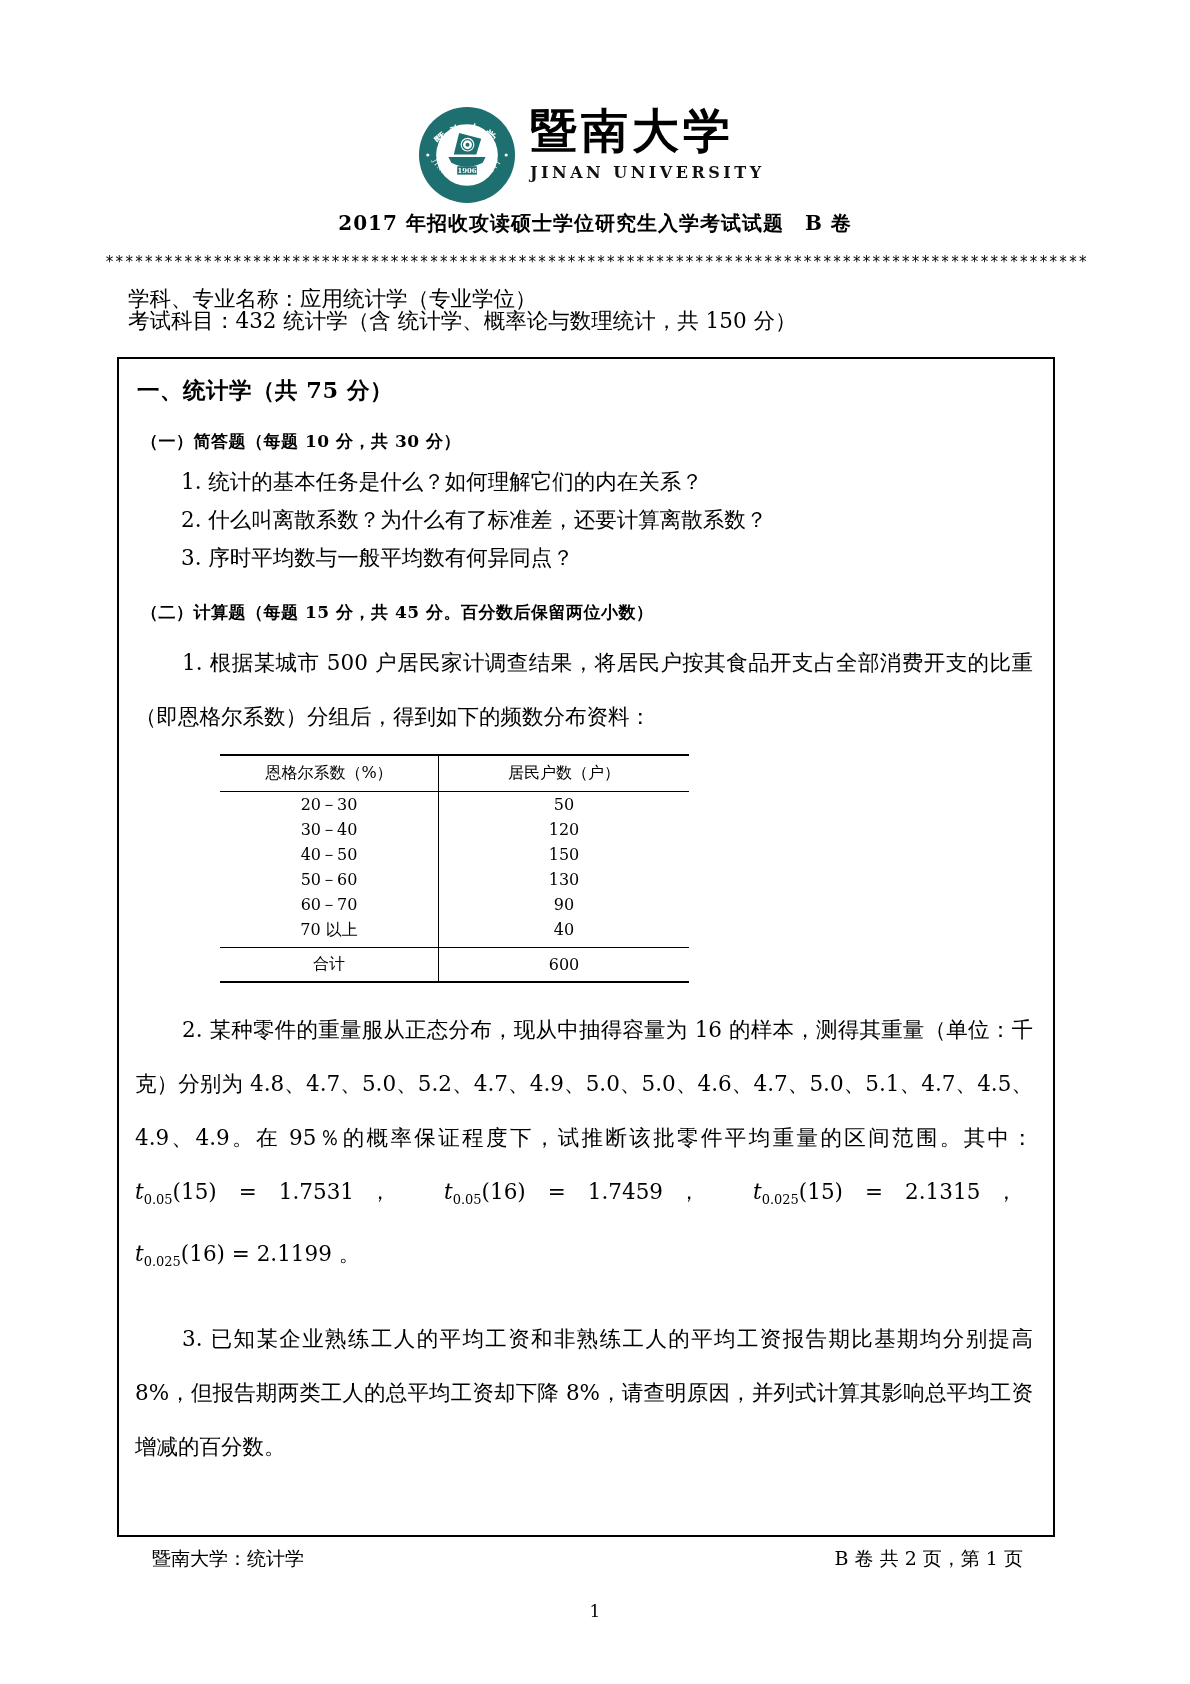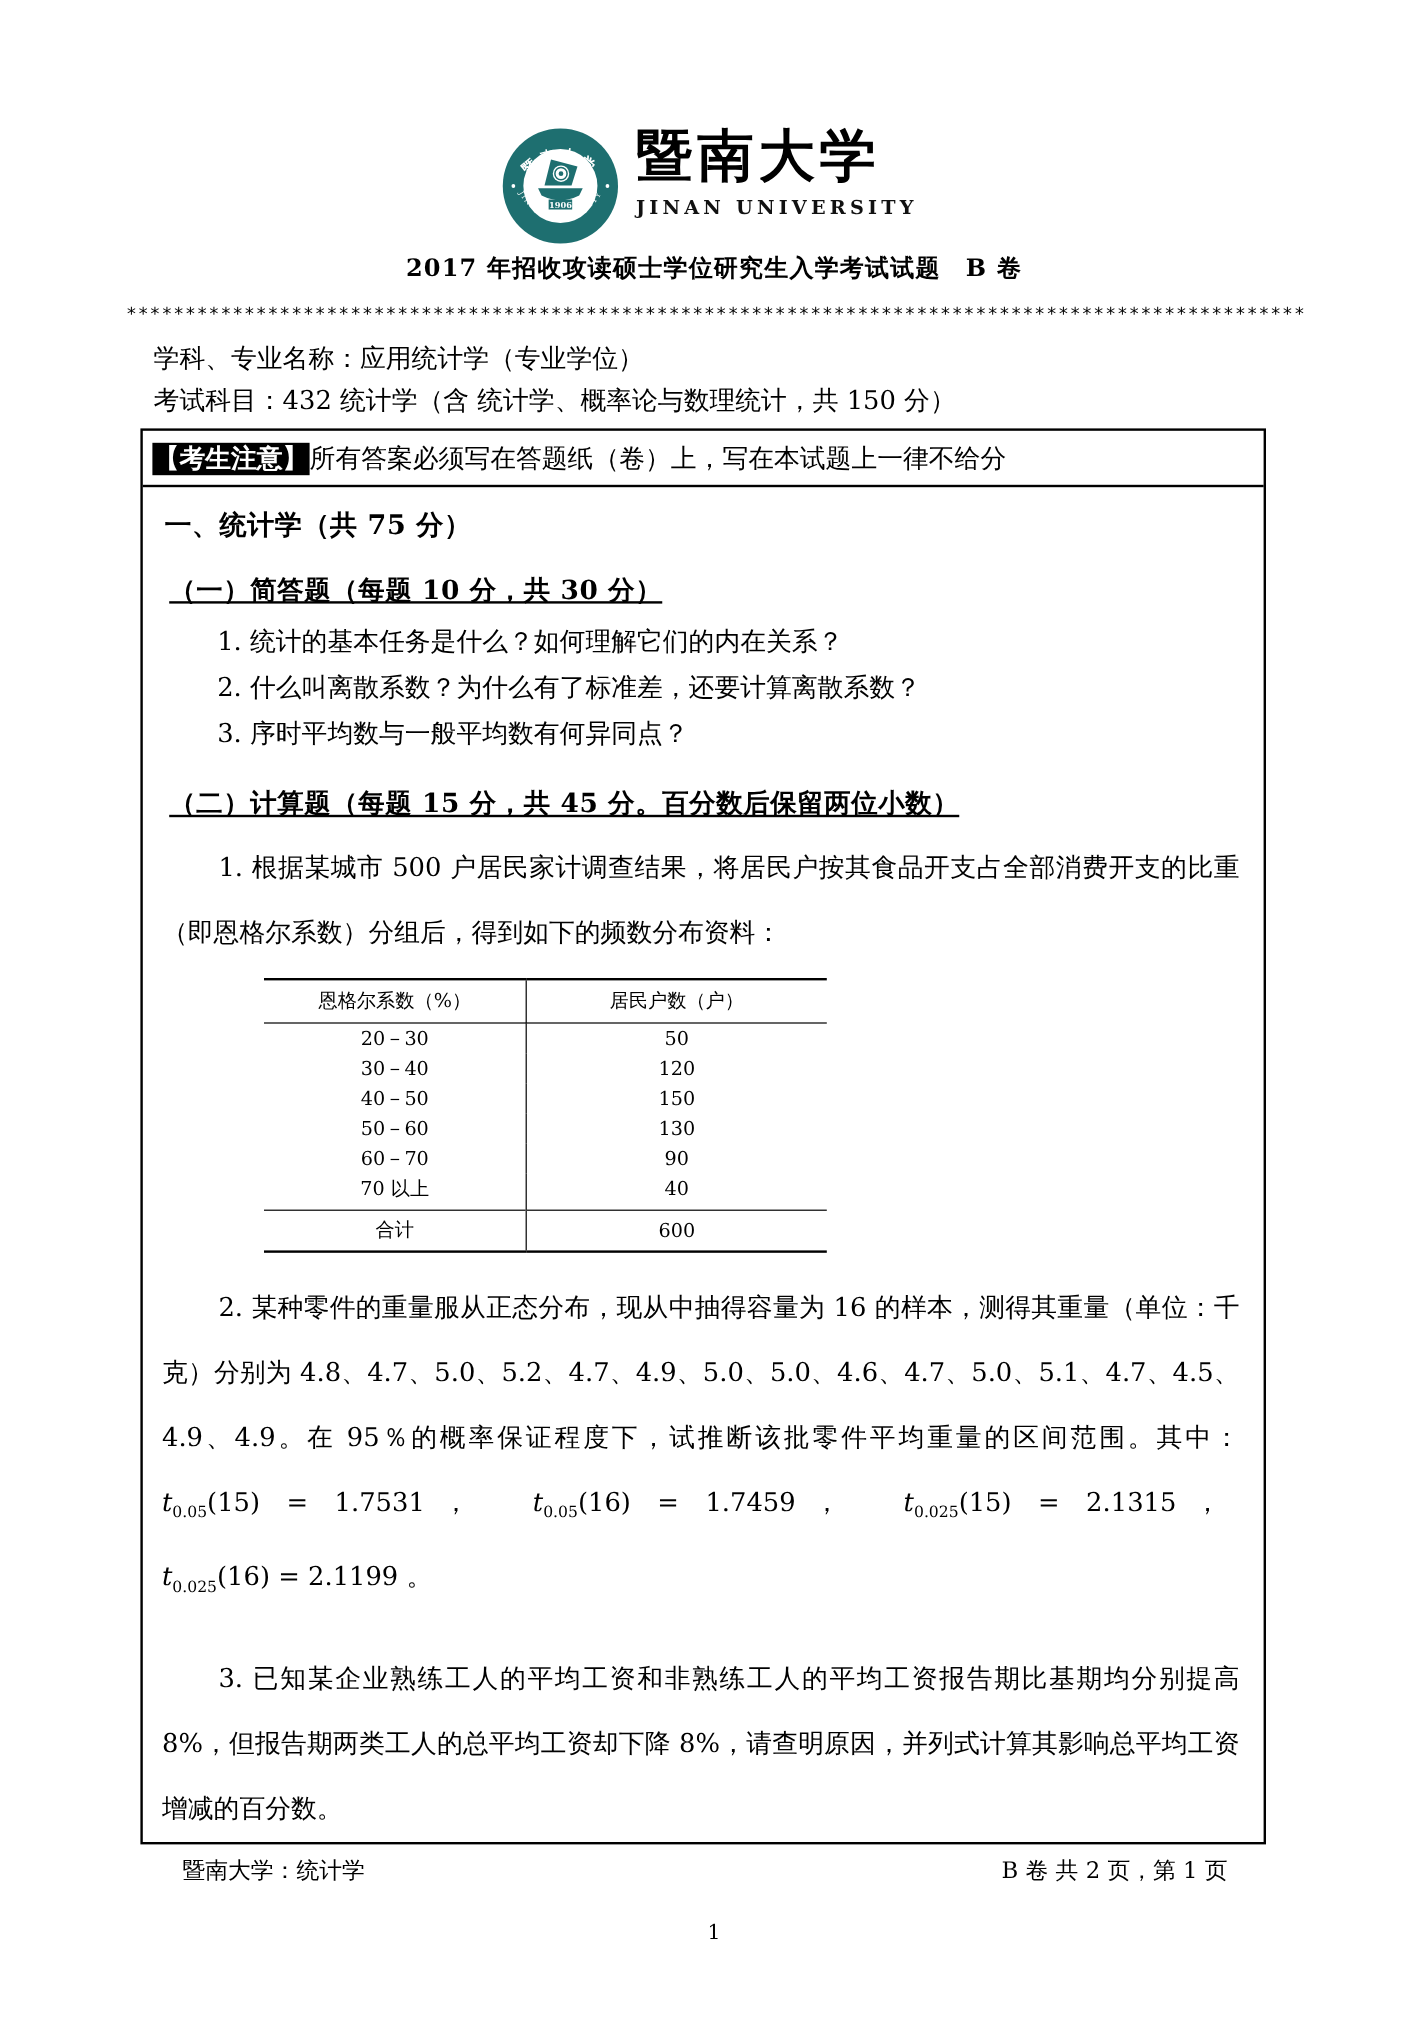--- a/index.html
+++ b/index.html
@@ -25,36 +25,36 @@
     position:absolute; top:210px; left:0; width:100%; text-align:center;
     font-size:20px; font-weight:bold; letter-spacing:1px;
   }
   .stars {
     position:absolute; top:253px; left:105px; width:982px; height:20px;
     font-family:"DejaVu Sans Mono","Liberation Mono",monospace;
     font-size:15px; letter-spacing:0.8px; white-space:nowrap; overflow:hidden;
   }
   .meta-line { position:absolute; left:128px; font-size:21.5px; white-space:nowrap; }
   .meta-major { top:284px; }
-  .meta-subject { top:319px; }
+  .meta-subject { top:306px; }
 
   
   .main-box {
     position:absolute; left:117px; top:357px; width:938px; height:1180px;
     border:2px solid #000; box-sizing:border-box; background:#fff;
   }
   .notice-row {
     border-bottom:2px solid #000; padding:8px 10px 8px 8px;
     font-size:21.5px; white-space:nowrap;
   }
   .notice-label { background:#000; color:#fff; font-weight:bold; padding:1px 1px; }
   .content { padding:16px 20px 0 16px; font-size:21.5px; }
 
   .sec-title { font-size:22.5px; font-weight:bold; margin:0 0 0 2px; letter-spacing:0.5px; }
-  .sub-title { font-size:22px; font-weight:bold; margin:24px 0 0 6px; letter-spacing:0.5px;text-decoration:underline; }
+  .sub-title { font-size:17px; font-weight:bold; margin:24px 0 0 6px; letter-spacing:0.5px; }
   .items { margin:10px 0 0 46px; }
   .item { line-height:38px; }
 
   .para {
     line-height:54px; text-align:justify; text-indent:47px; margin-top:13px;
   }
   .para-tight { margin-top:12px; }
 
   
   .freq-table {
@@ -120,23 +120,20 @@
 
   <div class="page-title">2017 年招收攻读硕士学位研究生入学考试试题　B 卷</div>
 
   <div class="stars">****************************************************************************************************</div>
 
   <div class="meta-line meta-major">学科、专业名称：应用统计学（专业学位）</div>
   <div class="meta-line meta-subject">考试科目：432 统计学（含 统计学、概率论与数理统计，共 150 分）</div>
 
   <div class="main-box">
 
-    <div class="notice-row">
-      <span class="notice-label">【考生注意】</span><span>所有答案必须写在答题纸（卷）上，写在本试题上一律不给分</span>
-    </div>
 
     <div class="content">
 
       <div class="sec-title">一、统计学（共 75 分）</div>
 
       <div class="sub-title">（一）简答题（每题 10 分，共 30 分）</div>
       <div class="items">
         <div class="item">1. 统计的基本任务是什么？如何理解它们的内在关系？</div>
         <div class="item">2. 什么叫离散系数？为什么有了标准差，还要计算离散系数？</div>
         <div class="item">3. 序时平均数与一般平均数有何异同点？</div>

